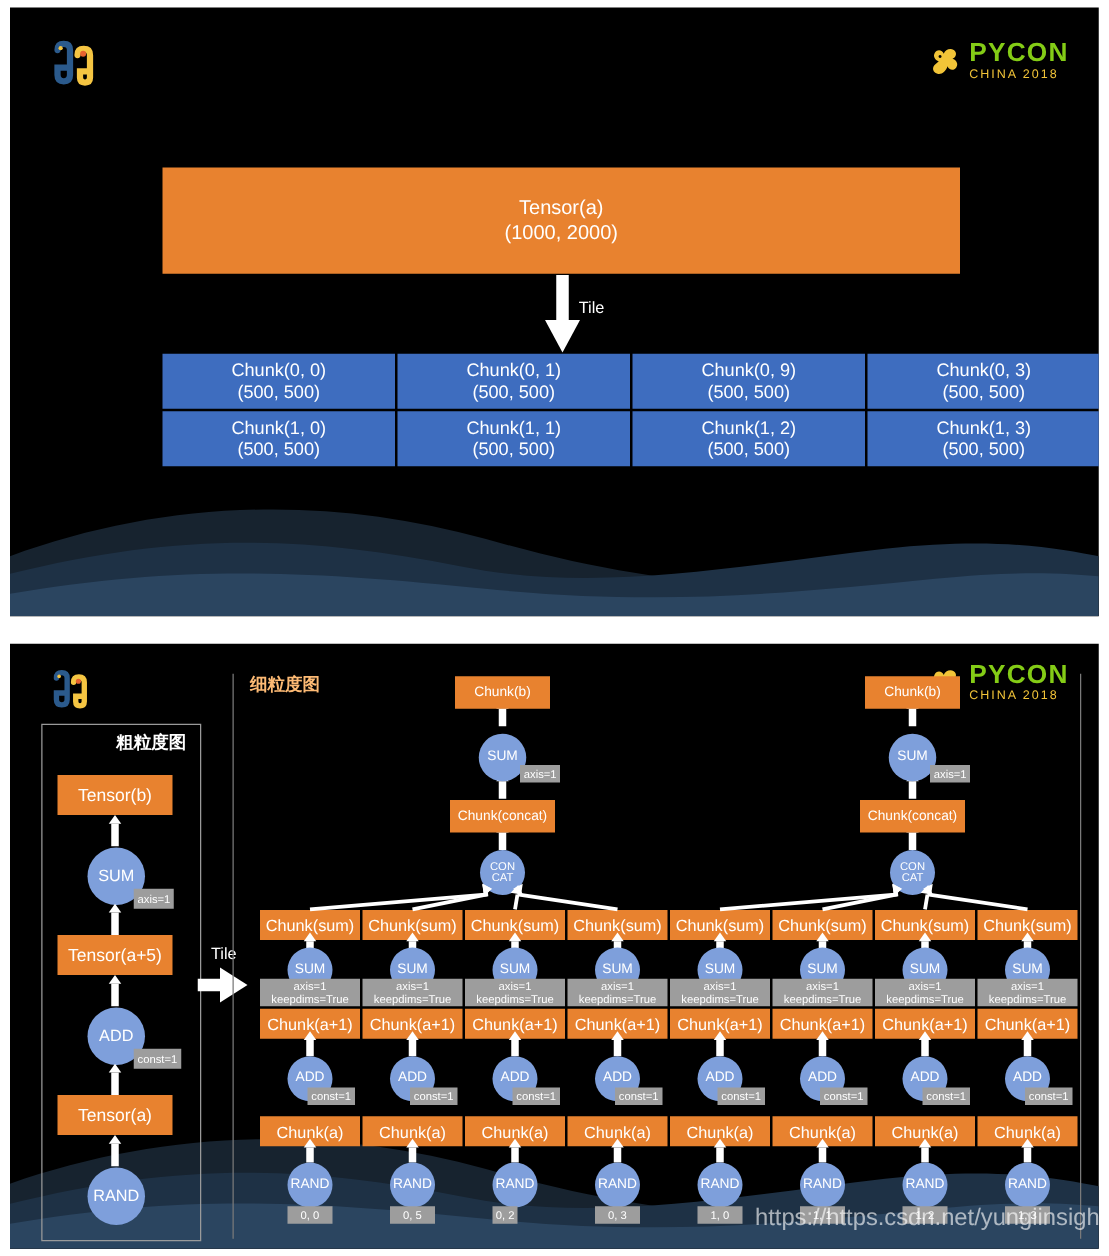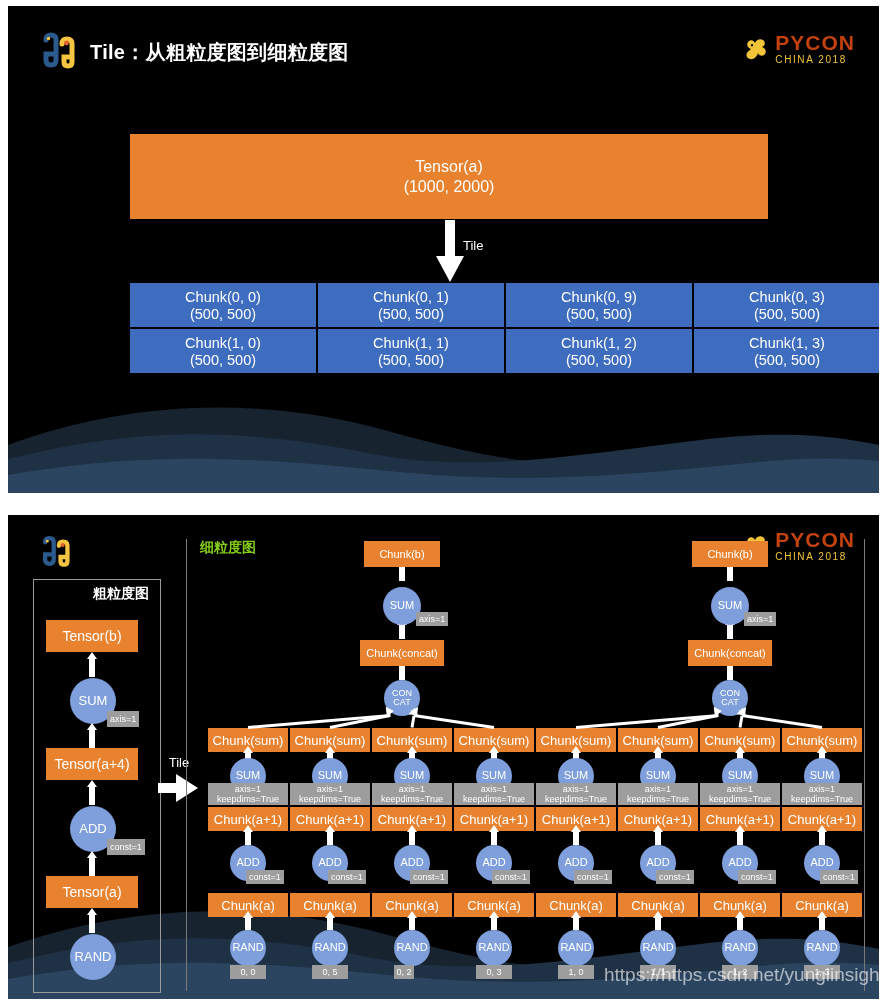--- a/index.html
+++ b/index.html
@@ -15,42 +15,42 @@
 
   
   .slide-header{position:absolute;left:0;top:0;width:100%;height:74px;}
   .mars-logo{position:absolute;width:42px;height:40px;}
   .logo-svg{width:100%;height:100%;display:block;}
   .slide-title{position:absolute;color:#ffffff;font-size:20px;font-weight:bold;letter-spacing:.3px;white-space:nowrap;}
 
   .pycon{position:absolute;display:flex;align-items:center;gap:6px;}
   .pycon-dragon{width:26px;height:28px;display:block;}
   .pycon-text{display:flex;flex-direction:column;line-height:1;}
-  .pycon-main{color:#c2410c;font-size:21px;font-weight:bold;letter-spacing:1px;}
+  .pycon-main{color:#84cc16;font-size:21px;font-weight:bold;letter-spacing:1px;}
   .pycon-sub{color:#f2c438;font-size:10px;letter-spacing:1.6px;margin-top:2px;}
 
   
   .tensor-box{position:absolute;background:#E8822F;display:flex;flex-direction:column;
               align-items:center;justify-content:center;color:#fff;}
   .tensor-box .l1{font-size:16px;}
   .tensor-box .l2{font-size:16px;margin-top:2px;}
 
   .tile-arrow-down{position:absolute;}
   .tile-label-top{position:absolute;color:#ffffff;font-size:13px;}
 
   .chunk-grid{position:absolute;display:grid;grid-template-columns:repeat(4,1fr);gap:2px;}
   .chunk-cell{background:#3E6DBF;color:#ffffff;display:flex;flex-direction:column;
               align-items:center;justify-content:center;height:44px;}
   .chunk-cell .c1{font-size:14.5px;}
   .chunk-cell .c2{font-size:14.5px;margin-top:1px;}
 
   
   .panel-outline{position:absolute;border:1px solid #9a9a9a;}
   .panel-title{position:absolute;color:#ffffff;font-size:14px;font-weight:bold;}
-  .section-title{position:absolute;color:#84cc16;font-size:14px;font-weight:bold;}
+  .section-title{position:absolute;color:#fdba74;font-size:14px;font-weight:bold;}
 
   .node-rect{position:absolute;background:#E8822F;color:#ffffff;
              display:flex;align-items:center;justify-content:center;
              font-size:13px;box-sizing:border-box;white-space:nowrap;}
   .node-circle{position:absolute;background:#7E9FDB;border-radius:50%;color:#ffffff;
                display:flex;align-items:center;justify-content:center;text-align:center;
                font-size:11px;line-height:1.05;box-sizing:border-box;}
   .tag{position:absolute;background:#9d9d9d;color:#ffffff;font-size:9px;
        display:flex;flex-direction:column;align-items:center;justify-content:center;
        text-align:center;line-height:1.12;box-sizing:border-box;padding:1px 3px;white-space:nowrap;}
@@ -81,21 +81,20 @@
 
     <div class="slide-header">
       <div class="mars-logo" style="left:32px;top:24px;">
         <svg class="logo-svg" viewBox="0 0 42 40">
           <path d="M6,10 q0-5 5-5 q5,0 5,5 v20 q0,5 -5,5 q-5,0 -5,-5 v-6 h7" fill="none" stroke="#2b5a8c" stroke-width="5" stroke-linecap="round"></path>
           <circle cx="8.5" cy="8.5" r="1.7" fill="#f5c542"></circle>
           <path d="M22,14 q0-5 5-5 q5,0 5,5 v18 q0,4 -4,4 q-4,0 -4,-4 v-5 h7" fill="none" stroke="#f5c542" stroke-width="5" stroke-linecap="round"></path>
           <circle cx="26.5" cy="13" r="2.4" fill="#e8622f"></circle>
         </svg>
       </div>
-      <div class="slide-title" style="left:82px;top:33px;">Tile：从粗粒度图到细粒度图</div>
 
       <div class="pycon" style="right:24px;top:26px;">
         <svg class="pycon-dragon" viewBox="0 0 26 28">
           <path d="M4,22 C2,18 6,16 8,14 C5,13 3,10 5,7 C7,4 11,5 12,8 C13,5 17,3 20,5 C23,7 22,11 19,12 C22,13 24,16 22,19 C20,22 16,21 15,18 C14,22 10,25 7,24 C5.5,23.5 4.7,23 4,22 Z M9,9 a1.2,1.2 0 1,0 0.1,0 Z" fill="#f2c438"></path>
         </svg>
         <div class="pycon-text">
           <span class="pycon-main">PYCON</span>
           <span class="pycon-sub">CHINA 2018</span>
         </div>
       </div>
@@ -188,21 +187,21 @@
         <span>SUM</span>
       </div>
     <div class="tag" style="left:99px;top:196px;height:16px;">
         <span>axis=1</span>
       </div>
 
     <div class="edge" style="left:81px;top:215px;width:6px;height:18px;"></div>
     <div class="arrow-up" style="left:79px;top:208px;"></div>
 
     <div class="node-rect" style="left:38px;top:233px;width:92px;height:32px;font-size:14px;">
-        <span>Tensor(a+4)</span>
+        <span>Tensor(a+5)</span>
       </div>
     <div class="edge" style="left:81px;top:272px;width:6px;height:18px;"></div>
     <div class="arrow-up" style="left:79px;top:265px;"></div>
 
     <div class="node-circle" style="left:62px;top:291px;width:46px;height:46px;font-size:13px;">
         <span>ADD</span>
       </div>
     <div class="tag" style="left:99px;top:324px;height:16px;">
         <span>const=1</span>
       </div>

